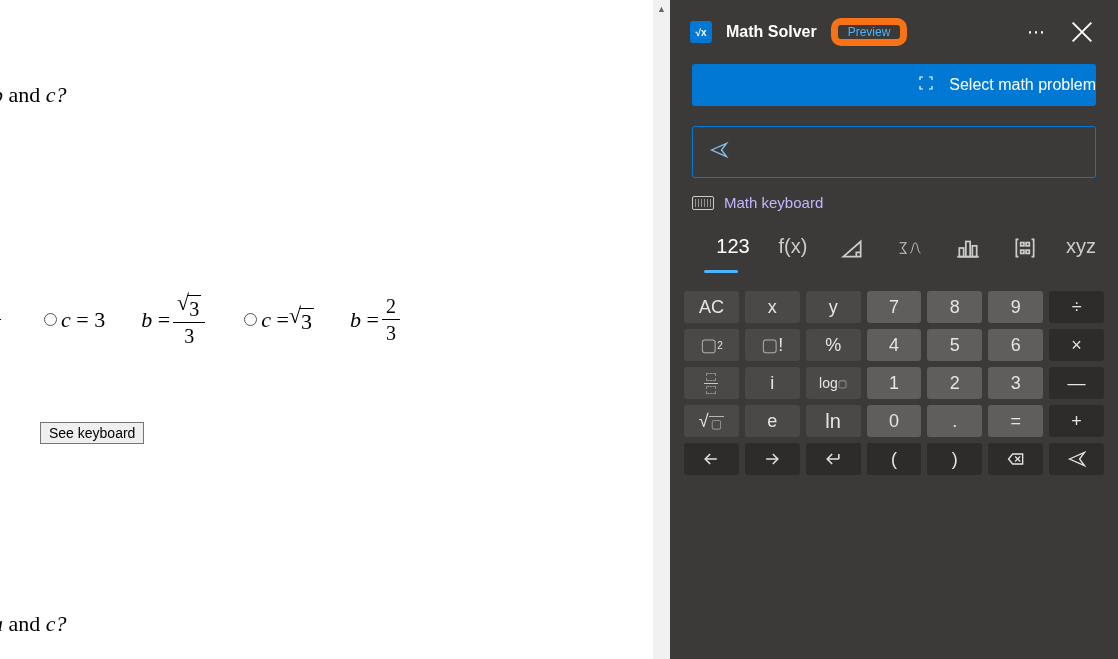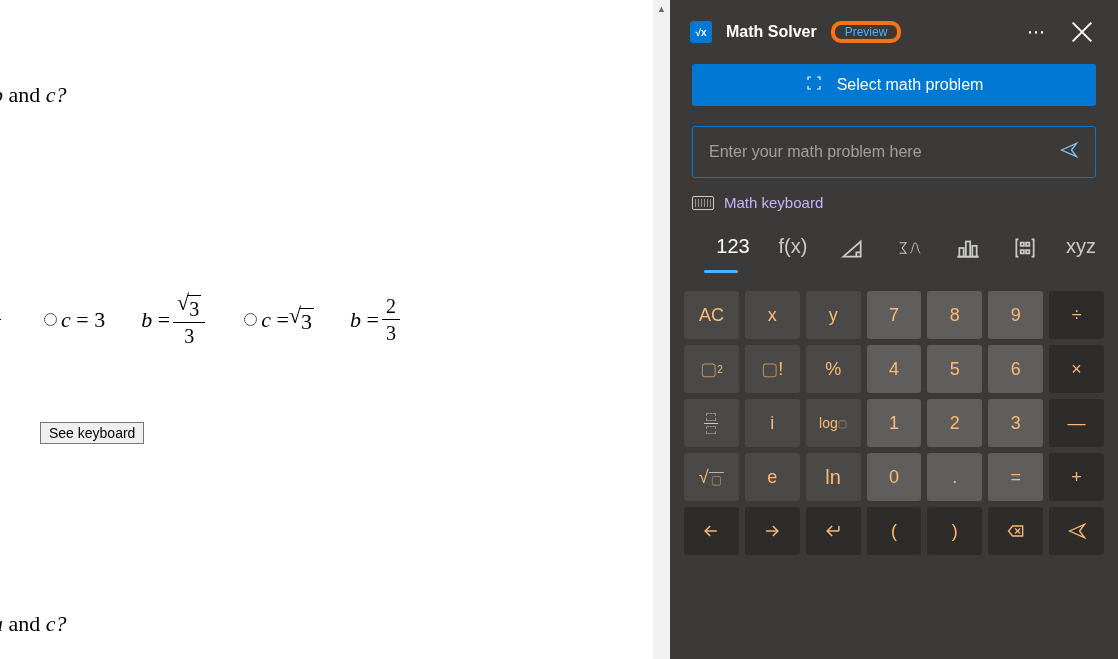--- a/index.html
+++ b/index.html
@@ -141,21 +141,21 @@
       border-radius: 3px;
       display: flex;
       align-items: center;
       justify-content: center;
       color: #fff;
       font-size: 10px;
       font-weight: bold;
     }
     .panel-title { font-size: 16px; font-weight: 600; flex: 0 0 auto; }
     .preview-badge {
-      border: 4px solid #f97316;
+      border: 7px solid #f97316;
       color: #4db2ff;
       border-radius: 10px;
       padding: 0px 10px;
       font-size: 12px;
     }
     .header-spacer { flex: 1; }
     .header-btn {
       width: 32px;
       height: 32px;
       display: flex;
@@ -165,21 +165,21 @@
       color: #fff;
       font-size: 18px;
     }
     .select-btn {
       margin: 0 22px 20px 22px;
       background: #0078d4;
       height: 42px;
       border-radius: 3px;
       display: flex;
       align-items: center;
-      justify-content: center;
+      justify-content: flex-end;
       gap: 14px;
       cursor: pointer;
       font-size: 16px;
     }
     .crop-icon svg { width: 18px; height: 18px; }
     .input-row {
       margin: 0 22px 16px 22px;
       height: 52px;
       border: 1px solid #0078d4;
       border-radius: 3px;
@@ -248,28 +248,28 @@
       border-radius: 2px;
     }
     .tab svg { width: 26px; height: 26px; vertical-align: middle; }
     .keypad {
       padding: 0 14px;
       display: grid;
       grid-template-columns: repeat(7, 1fr);
       gap: 6px;
     }
     .key {
-      height: 48px;
+      height: 32px;
       border-radius: 3px;
       display: flex;
       align-items: center;
       justify-content: center;
       font-size: 18px;
       cursor: pointer;
-      color: #fdba74;
+      color: #e5e5e5;
     }
     .key.dark { background: #2d2c2b; }
     .key.mid { background: #4a4947; }
     .key.light { background: #605e5c; }
     .key svg { width: 20px; height: 20px; }
     .sub { font-size: 10px; vertical-align: sub; }
     .sup { font-size: 10px; vertical-align: super; }
   </style>
 </head>
 <body>
@@ -354,21 +354,20 @@
   <div class="select-btn">
     <span class="crop-icon">
       <svg viewBox="0 0 24 24" fill="none" stroke="#fff" stroke-width="1.6">
           <path d="M4 8 V4 H8 M16 4 H20 V8 M20 16 V20 H16 M8 20 H4 V16"></path>
         </svg>
     </span>
     <span>Select math problem</span>
   </div>
 
   <div class="input-row">
-    <input type="text" placeholder="Enter your math problem here" style="">
     <span class="send-icon">
       <svg width="20" height="20" viewBox="0 0 24 24" fill="none" stroke="currentColor" stroke-width="1.6">
           <path d="M3 12 L21 4 L15 12 L21 20 Z"></path>
         </svg>
     </span>
   </div>
 
   <div class="kbd-toggle">
     <span class="kbd-icon"></span>
     <span>Math keyboard</span>

